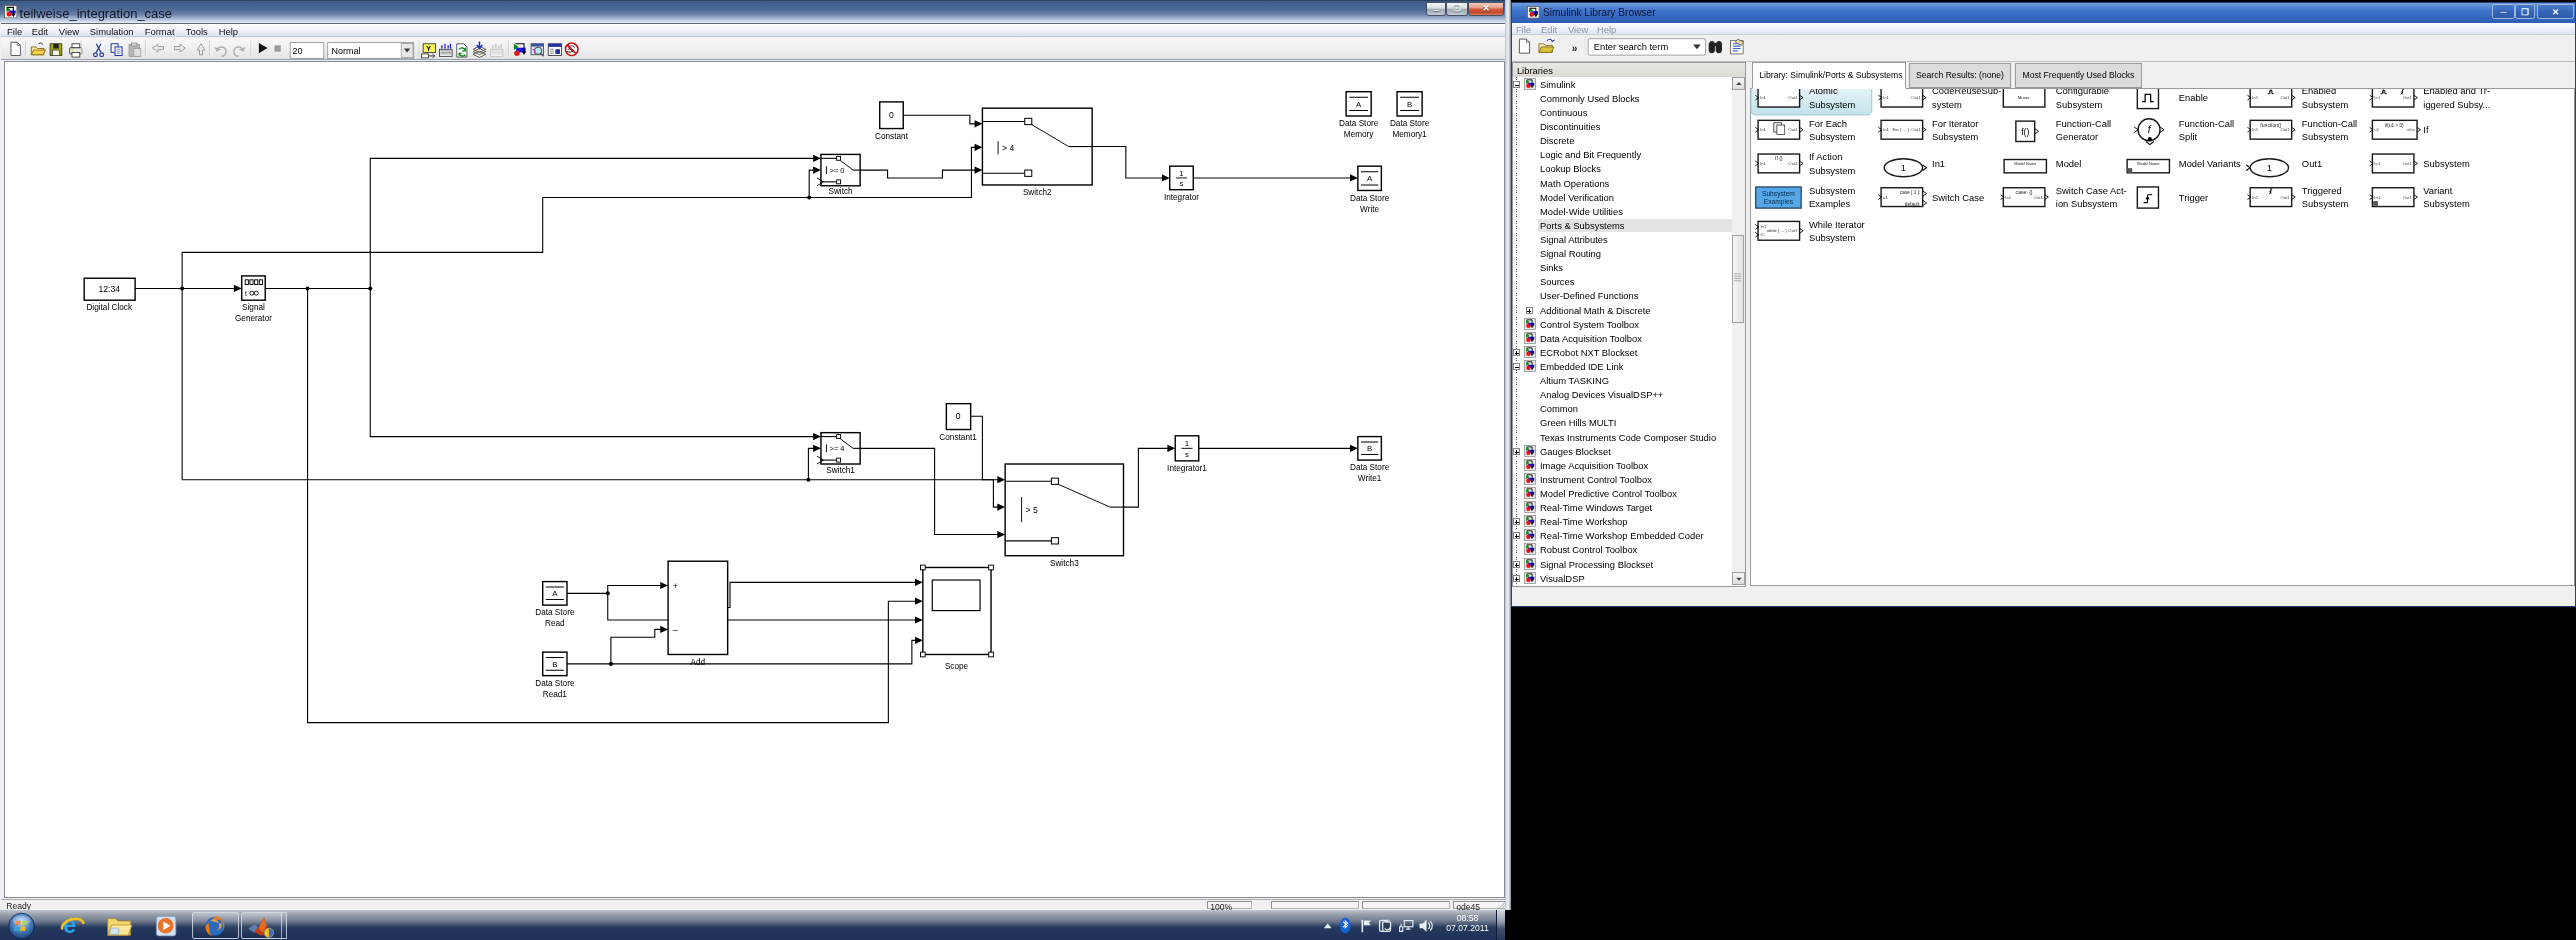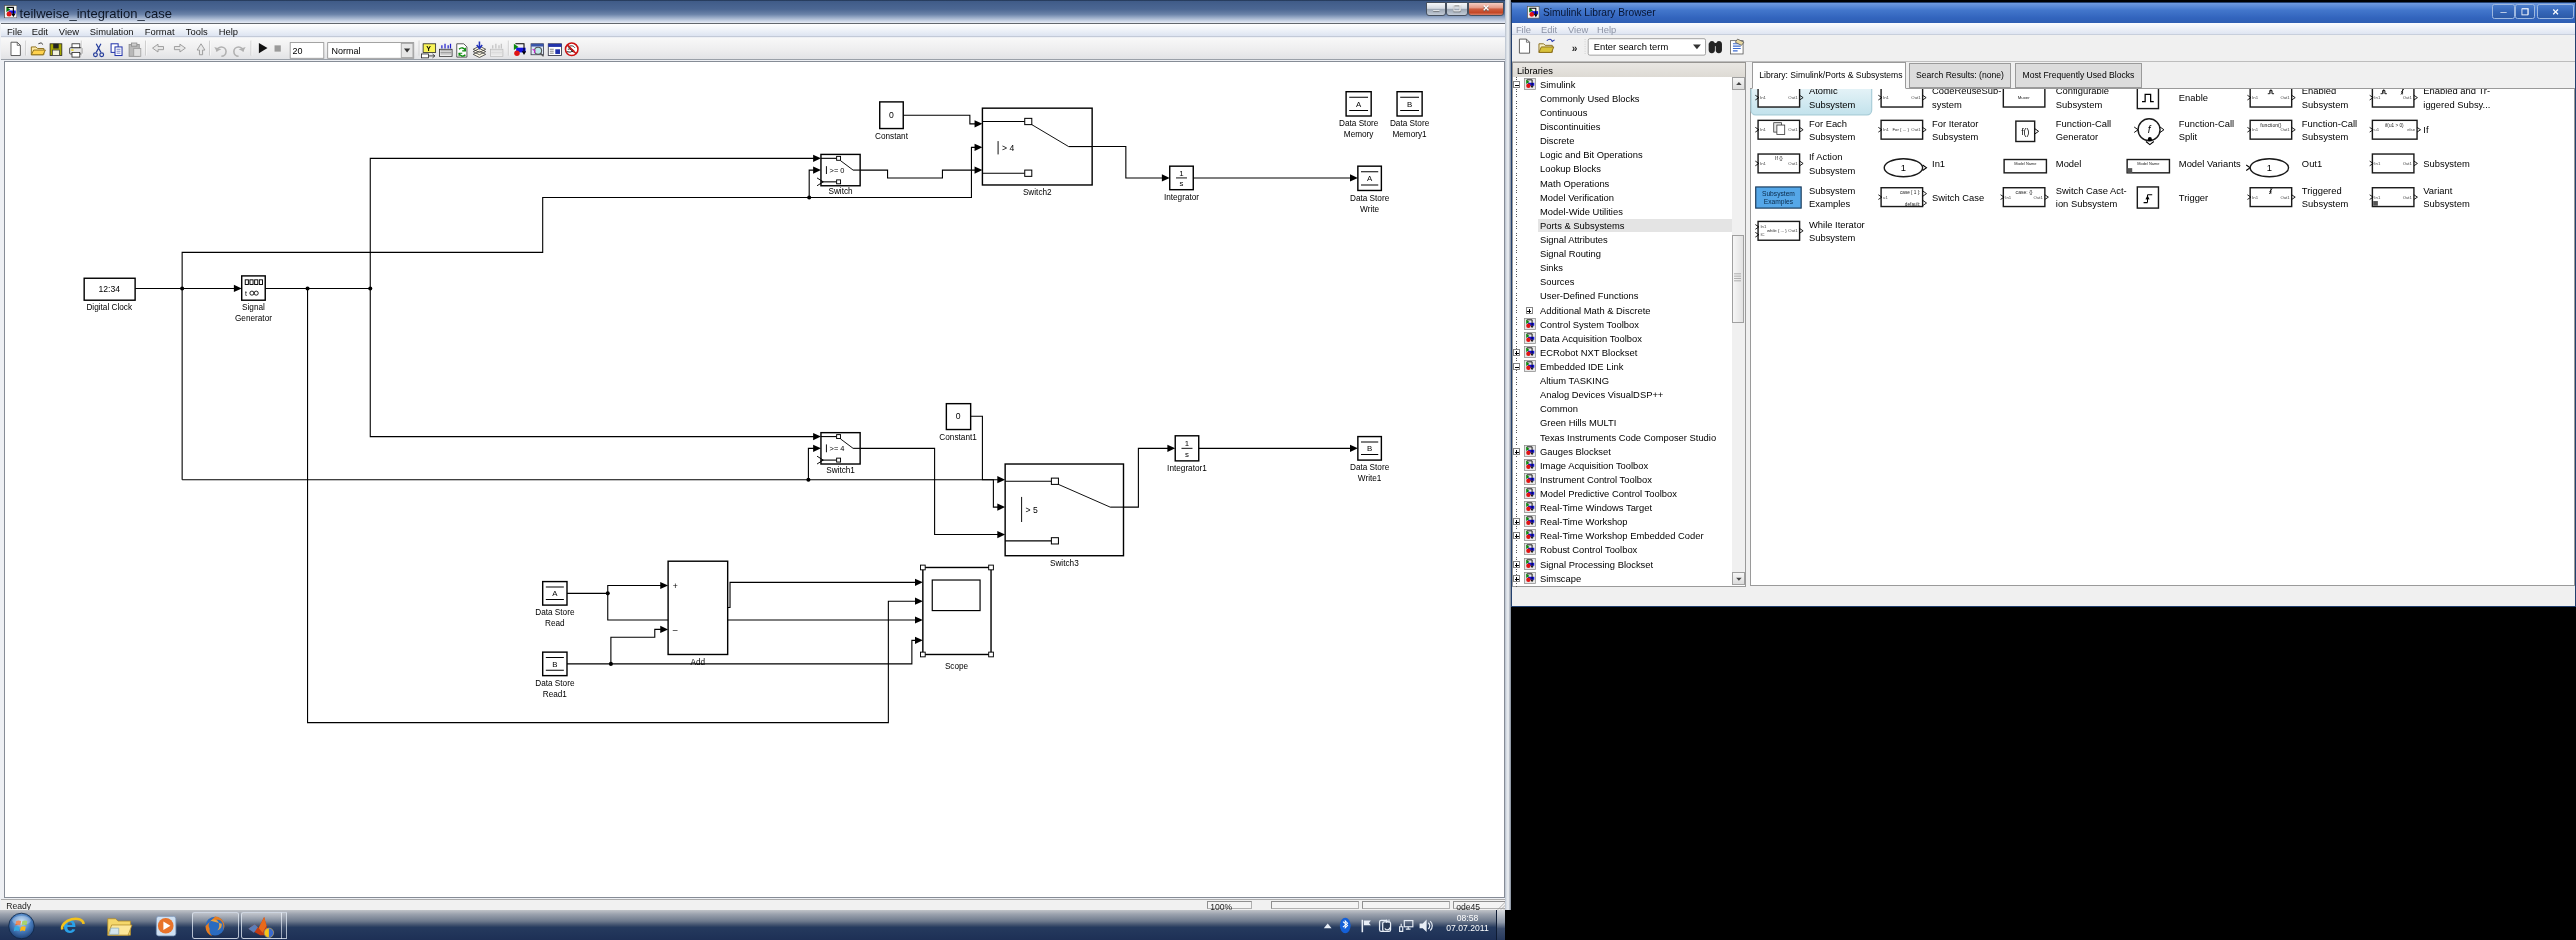--- a/index.html
+++ b/index.html
@@ -433,21 +433,21 @@
 <div class="trow" style="top:29px">
         <span class="txt" style="position:absolute;left:27px;top:1.6px">Continuous</span>
       </div>
 <div class="trow" style="top:43px">
         <span class="txt" style="position:absolute;left:27px;top:1.6px">Discontinuities</span>
       </div>
 <div class="trow" style="top:57px">
         <span class="txt" style="position:absolute;left:27px;top:1.6px">Discrete</span>
       </div>
 <div class="trow" style="top:71px">
-        <span class="txt" style="position:absolute;left:27px;top:1.6px">Logic and Bit Operations</span>
+        <span class="txt" style="position:absolute;left:27px;top:1.6px">Logic and Bit Frequently</span>
       </div>
 <div class="trow" style="top:85px">
         <span class="txt" style="position:absolute;left:27px;top:1.6px">Lookup Blocks</span>
       </div>
 <div class="trow" style="top:100px">
         <span class="txt" style="position:absolute;left:27px;top:1.6px">Math Operations</span>
       </div>
 <div class="trow" style="top:114px">
         <span class="txt" style="position:absolute;left:27px;top:1.6px">Model Verification</span>
       </div>
@@ -597,21 +597,21 @@
         <span class="txt" style="position:absolute;left:27px;top:1.6px">Signal Processing Blockset</span>
       </div>
 <div class="trow" style="top:495px">
         <div class="pmbox plus" style="left:0px">
           <i></i>
           <b></b>
         </div>
         <svg class="abs" style="left:11px;top:0.8px" width="12.5" height="12.5" viewBox="0 0 17 17">
           <use href="#smicon"></use>
         </svg>
-        <span class="txt" style="position:absolute;left:27px;top:1.6px">Simscape</span>
+        <span class="txt" style="position:absolute;left:27px;top:1.6px">VisualDSP</span>
       </div>
     </div>
   <div id="treescroll">
   <div class="scrbtn" style="top:0"><svg width="11.8" height="11.8" viewBox="0 0 15 15">
           <path d="M4,9 l3.5,-4 3.5,4 z" fill="#444"></path>
         </svg></div>
   <div class="scrbtn" style="top:495px"><svg width="11.8" height="11.8" viewBox="0 0 15 15">
           <path d="M4,6 l3.5,4 3.5,-4 z" fill="#444"></path>
         </svg></div>
   <div class="abs" style="left:0;top:158px;width:11.8px;height:88px;background:linear-gradient(90deg,#f6f6f6,#e2e2e2);border:0.8px solid #a0a0a0"></div>

